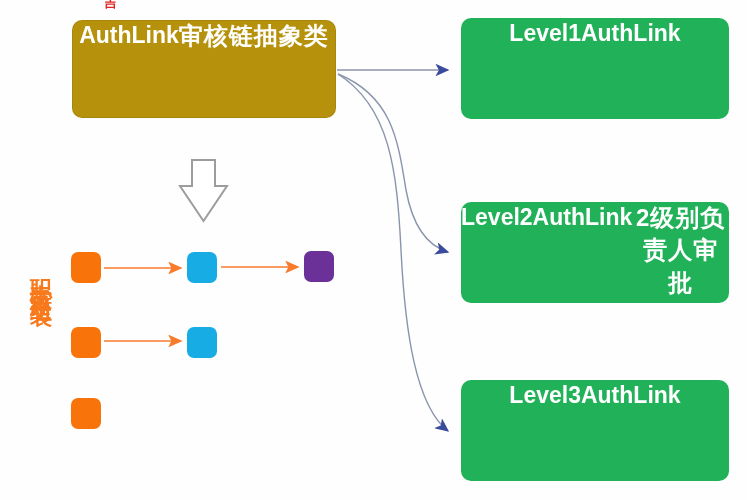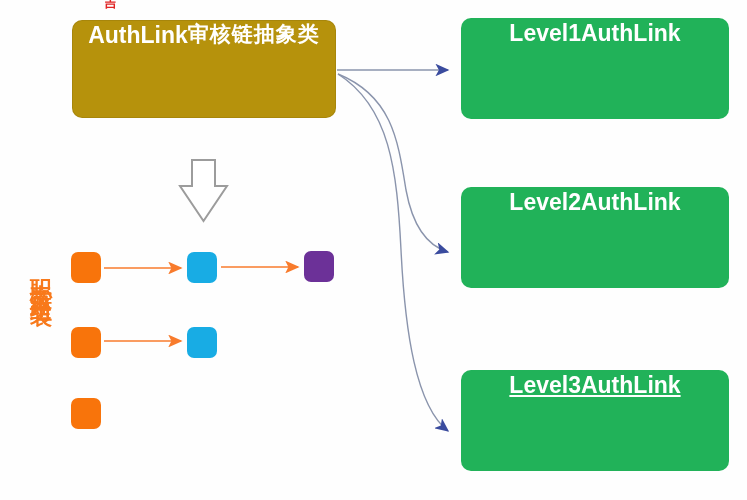--- a/index.html
+++ b/index.html
@@ -7,33 +7,33 @@
     position:relative;width:747px;height:500px;overflow:hidden;
     background:#fefefe;
     font-family:"Liberation Sans","DejaVu Sans",sans-serif;
   }
   .box{
     position:absolute;border-radius:10px;color:#fff;
     display:flex;align-items:flex-start;justify-content:center;
     text-align:center;font-weight:bold;
   }
   .box .t1{font-size:23px;line-height:1.35;}
-  .box .t2{font-size:21px;line-height:1.35;letter-spacing:1px;}
+  .box .t2{font-size:24px;line-height:1.35;letter-spacing:1px;}
   #abstract-box{
     left:72px;top:20px;width:264px;height:98px;
     background:var(--c-abstract);
     box-shadow:inset 0 0 0 1px rgba(0,0,0,.08);
   }
   .level-box{
     left:461px;width:268px;height:101px;
     background:var(--c-level);
   }
   #level1-box{top:18px;}
-  #level2-box{top:187px;}
-  #level3-box{top:370px;text-decoration:underline;}
+  #level2-box{top:202px;}
+  #level3-box{top:380px;}
   #chain-label{
     position:absolute;left:26px;top:262px;
     writing-mode:vertical-rl;text-orientation:upright;
     font-size:22px;font-weight:bold;letter-spacing:5px;
     color:var(--c-chainlabel);
   }
   .node{
     position:absolute;width:30px;height:31px;border-radius:7px;
   }
   .node.orange{background:var(--c-node-orange);}
@@ -61,20 +61,21 @@
   <div class="box" id="abstract-box">
     <div class="t1">AuthLink</div>
     <div class="t2">审核链抽象类</div>
   </div>
 
   <div class="box level-box" id="level1-box">
     <div class="t1">Level1AuthLink</div>
   </div>
   <div class="box level-box" id="level2-box">
     <div class="t1">Level2AuthLink</div>
+    <div class="t2">2级别负责人审批</div>
   </div>
   <div class="box level-box" id="level3-box">
     <div class="t1">Level3AuthLink</div>
   </div>
 
   <div id="chain-label">职责链路组装</div>
 
   <div class="node orange" id="node-o1"></div>
   <div class="node blue" id="node-b1"></div>
   <div class="node purple" id="node-p1"></div>

